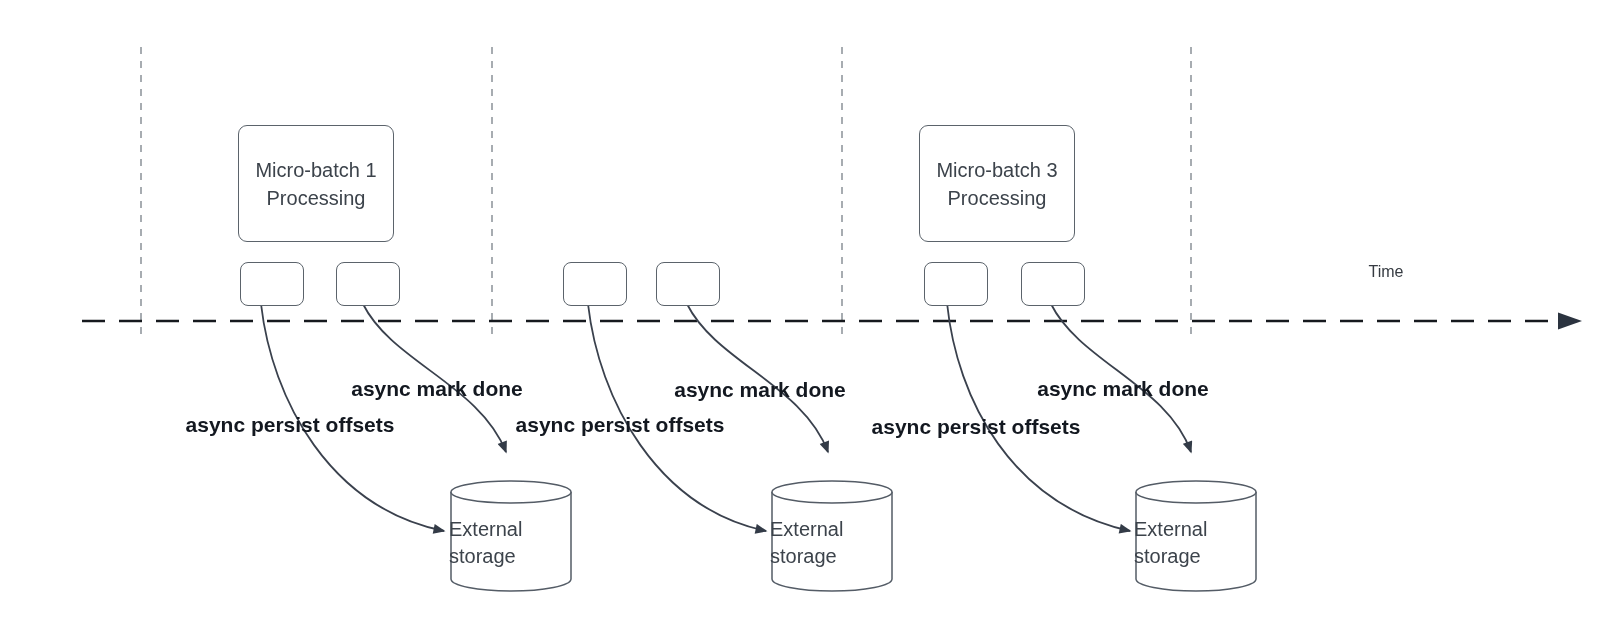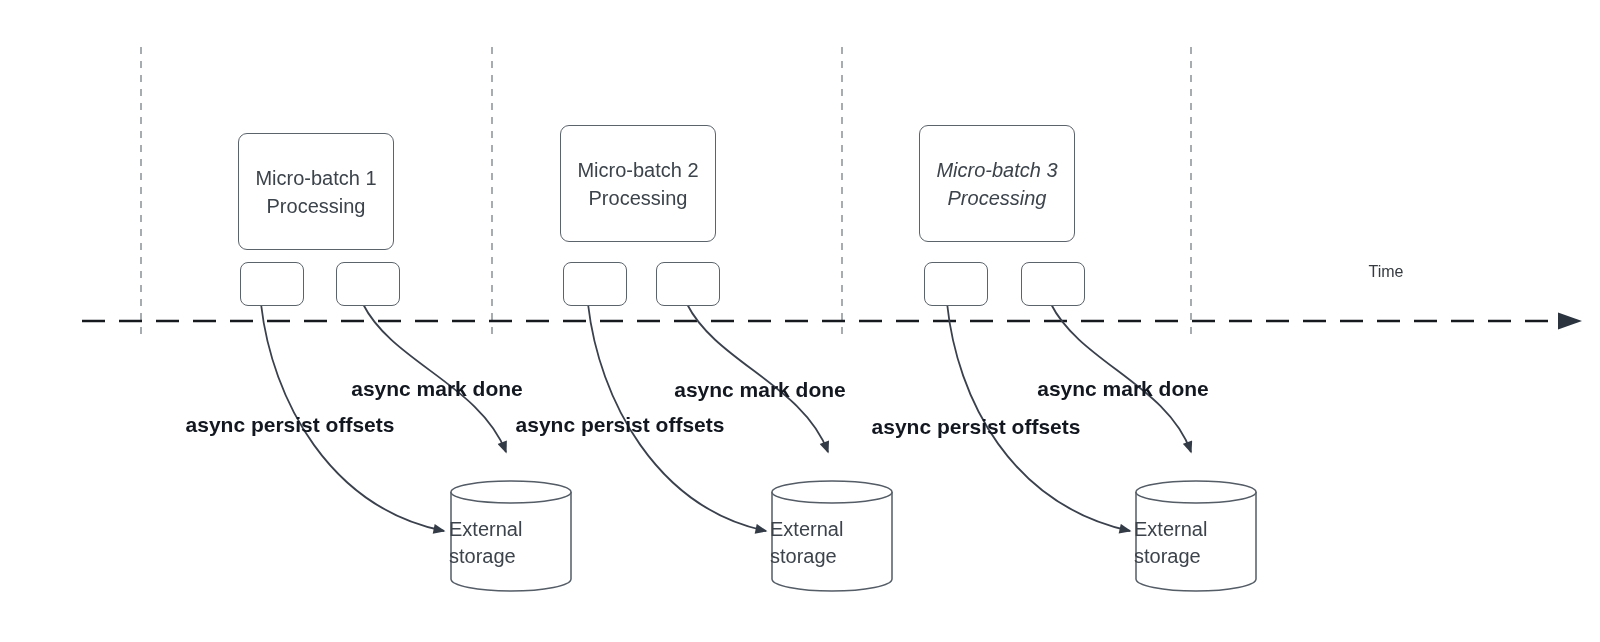--- a/index.html
+++ b/index.html
@@ -94,39 +94,36 @@
         <path d="M 772 492 L 772 579 A 60 12 0 0 0 892 579 L 892 492"></path>
         <ellipse cx="832" cy="492" rx="60" ry="11"></ellipse>
       </g>
       <g>
         <path d="M 1136 492 L 1136 579 A 60 12 0 0 0 1256 579 L 1256 492"></path>
         <ellipse cx="1196" cy="492" rx="60" ry="11"></ellipse>
       </g>
     </g>
   </svg>
 
-  <div class="main-box" style="left:238px;top:125px;margin-top:8px;">
+  <div class="main-box" style="left:238px;top:125px;">
     <span>Micro-batch 1 Processing</span>
   </div>
   <div class="sub-box" style="left:240px;top:262px;"></div>
   <div class="sub-box" style="left:336px;top:262px;"></div>
   <div class="flow-label" style="left:290px;top:425px;">async persist offsets</div>
   <div class="flow-label" style="left:437px;top:389px;">async mark done</div>
   <div class="storage-label" style="left:511px;top:543px;">External storage</div>
 
-  <div class="main-box" style="left:560px;top:125px;">
-    <span>Micro-batch 2 Processing</span>
-  </div>
   <div class="sub-box" style="left:563px;top:262px;"></div>
   <div class="sub-box" style="left:656px;top:262px;"></div>
   <div class="flow-label" style="left:620px;top:425px;">async persist offsets</div>
   <div class="flow-label" style="left:760px;top:390px;">async mark done</div>
   <div class="storage-label" style="left:832px;top:543px;">External storage</div>
 
-  <div class="main-box" style="left:919px;top:125px;font-style:italic;">
+  <div class="main-box" style="left:919px;top:125px;">
     <span>Micro-batch 3 Processing</span>
   </div>
   <div class="sub-box" style="left:924px;top:262px;"></div>
   <div class="sub-box" style="left:1021px;top:262px;"></div>
   <div class="flow-label" style="left:976px;top:427px;">async persist offsets</div>
   <div class="flow-label" style="left:1123px;top:389px;">async mark done</div>
   <div class="storage-label" style="left:1196px;top:543px;">External storage</div>
 
   <div class="time-label" style="left:1386px;top:272px;">Time</div>
 

